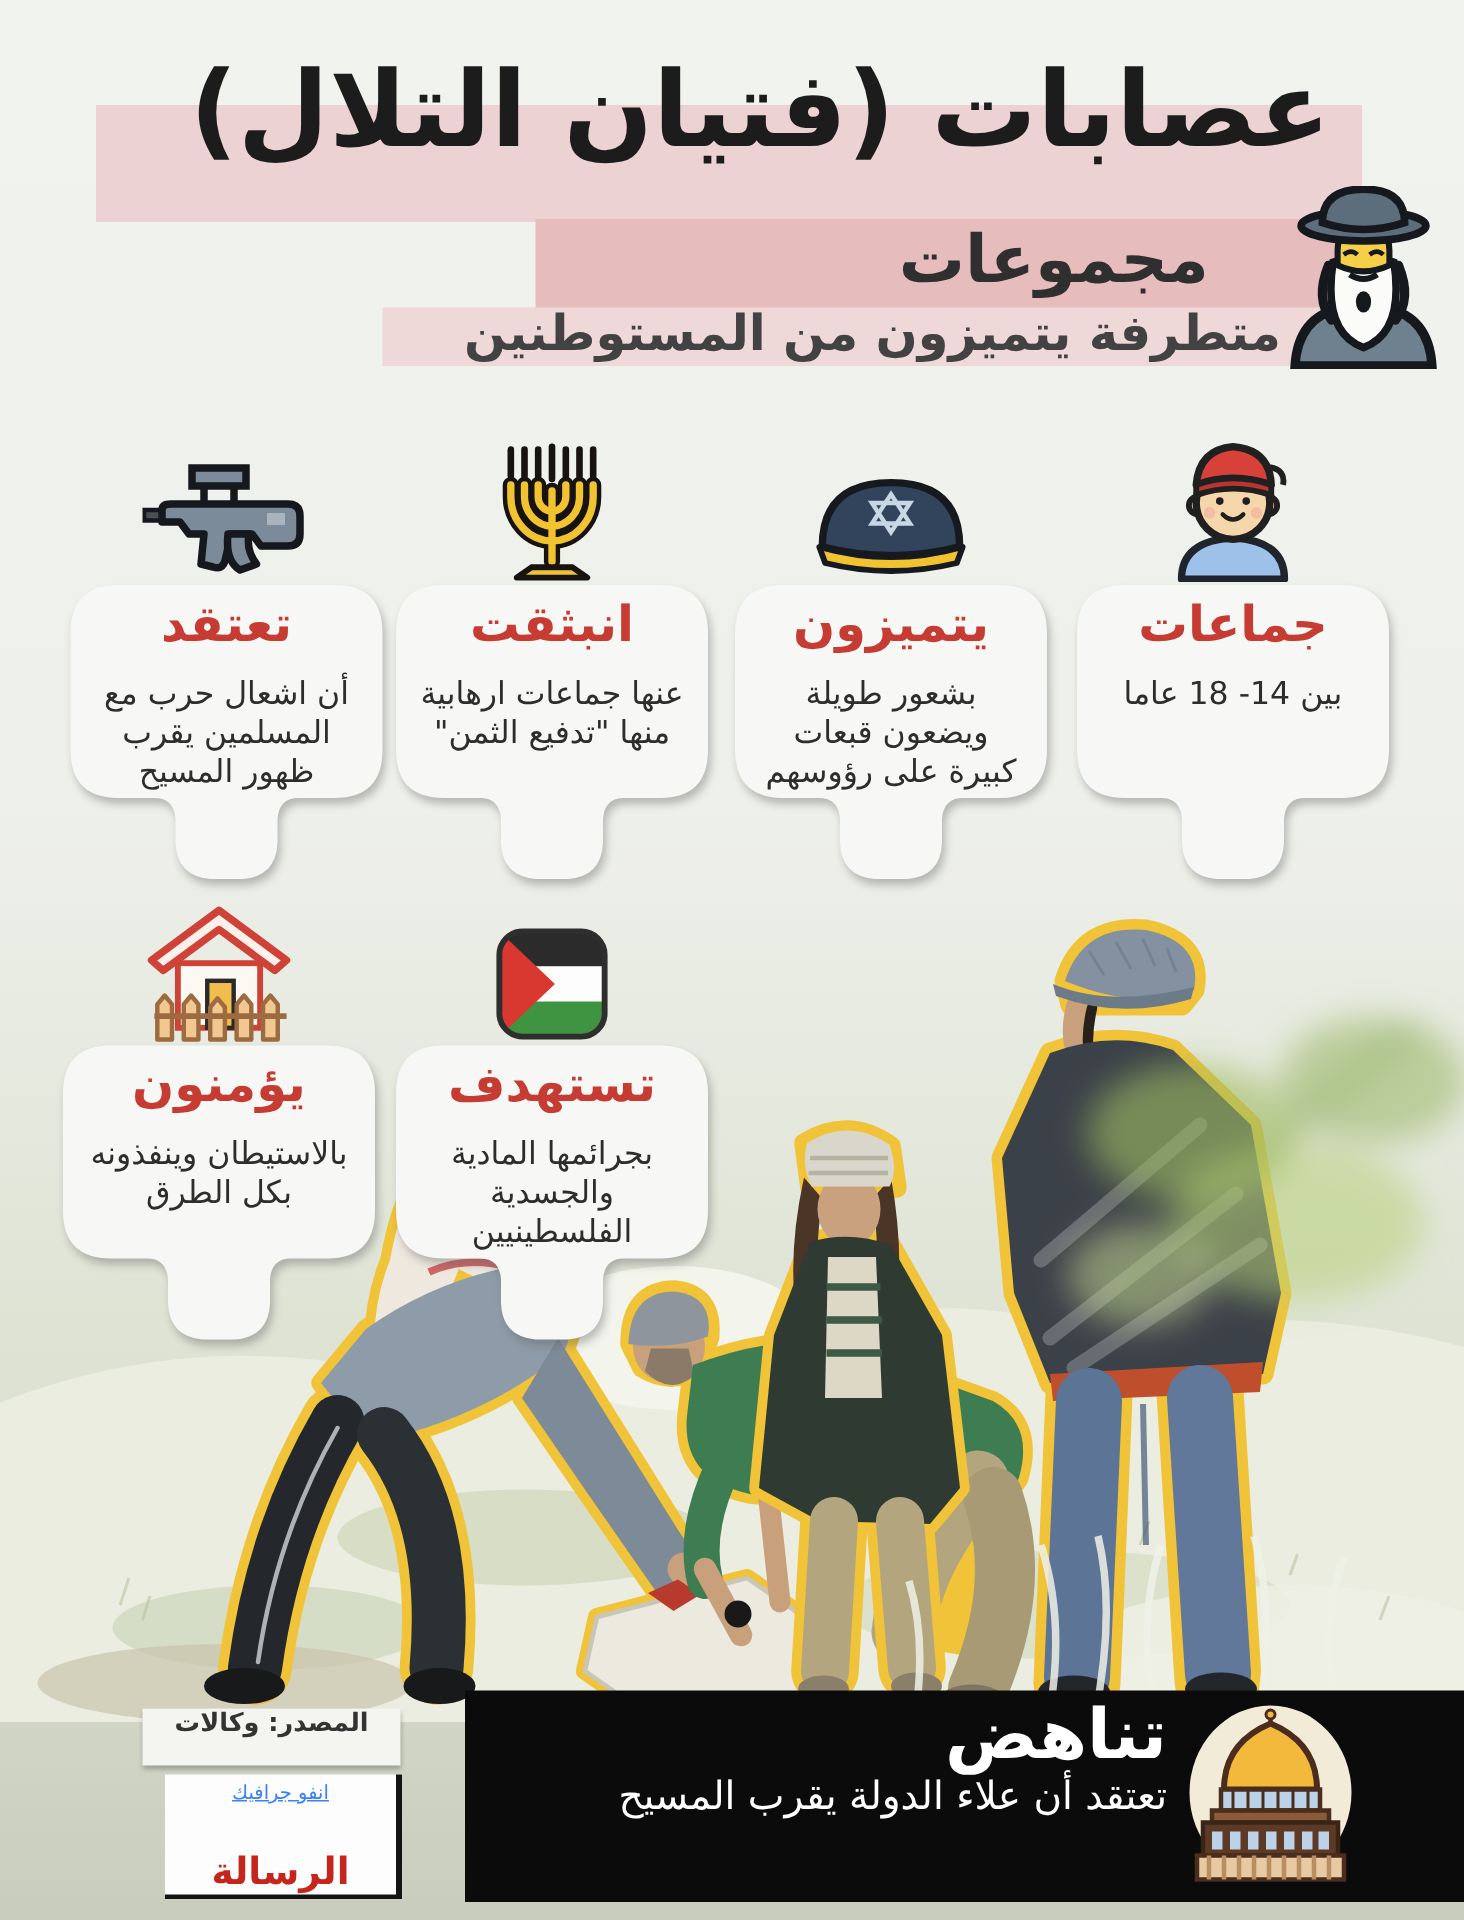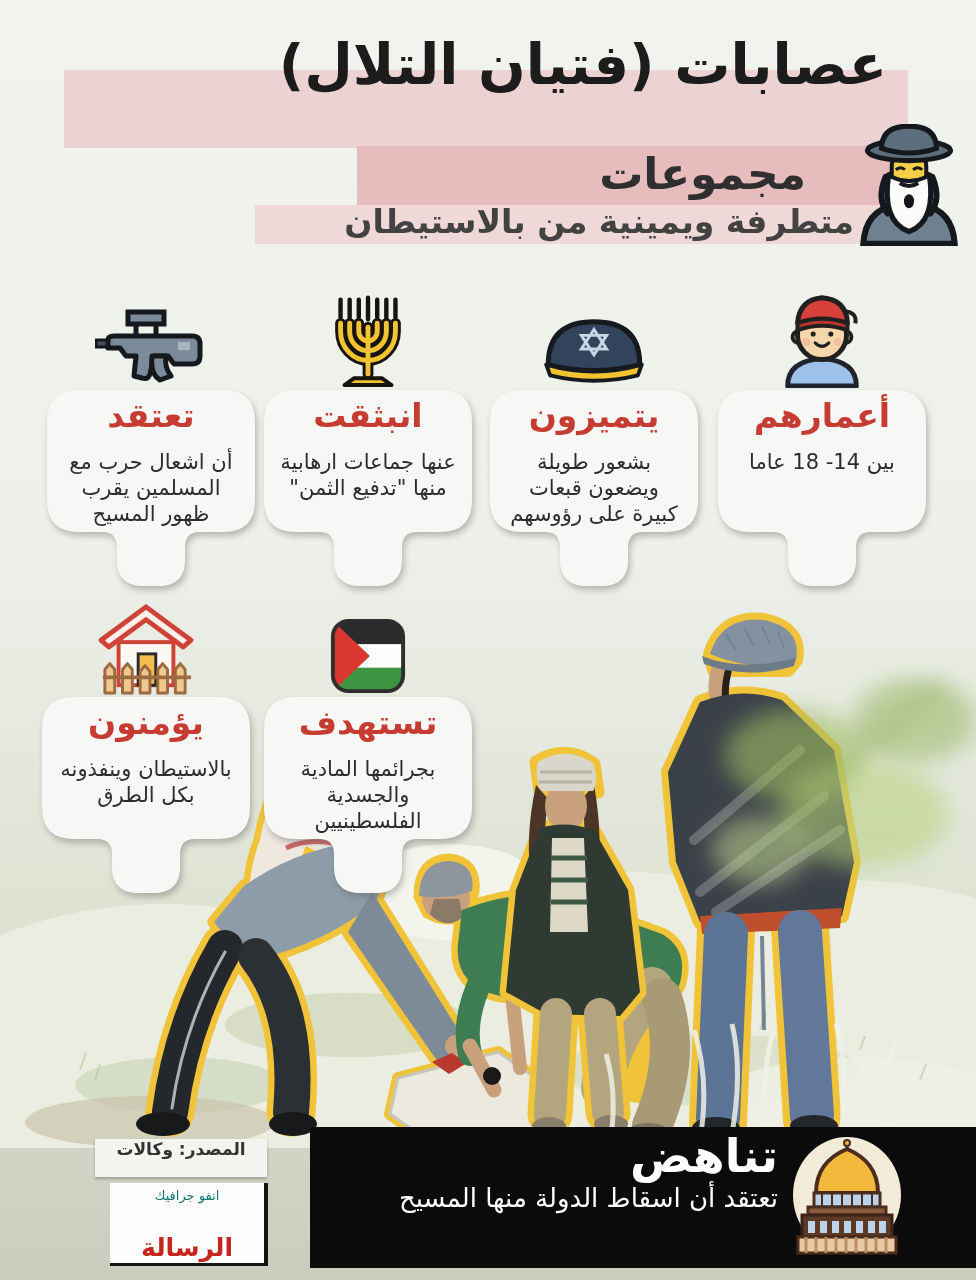--- a/index.html
+++ b/index.html
@@ -8,21 +8,21 @@
     background:linear-gradient(180deg,#f1f3ef 0%,#eef0ea 42%,#dde2d2 72%,#c8cdbd 100%);
     font-family:"DejaVu Sans",sans-serif;
   }
   
   .band{position:absolute;}
   .band1{left:64px;top:70px;width:844px;height:78px;background:#ecd2d3;z-index:2;}
   .band2{left:357px;top:146px;width:548px;height:62px;background:#e6bcbd;z-index:2;}
   .band3{left:255px;top:205px;width:650px;height:39px;background:#efd8d8;z-index:2;}
   .main-title{
     position:absolute;top:32px;right:89px;margin:0;z-index:3;direction:rtl;
-    font-size:56px;font-weight:bold;color:#1c1c1c;letter-spacing:-2px;white-space:nowrap;
+    font-size:70px;font-weight:bold;color:#1c1c1c;letter-spacing:-2px;white-space:nowrap;
   }
   .sub-bold{position:absolute;top:148px;right:170px;z-index:3;direction:rtl;
     font-size:44px;font-weight:bold;color:#2f2f2f;white-space:nowrap;}
   .sub-rest{position:absolute;top:202px;right:122px;z-index:3;direction:rtl;
     font-size:33px;font-weight:bold;color:#424242;white-space:nowrap;}
   .rabbi{position:absolute;left:843px;top:124px;width:132px;height:122px;z-index:4;}
   
   .card{position:absolute;width:212px;z-index:5;text-align:center;direction:rtl;}
   .card .icon-slot{height:92px;display:flex;align-items:flex-end;justify-content:center;}
   .bubble-wrap{position:relative;width:212px;height:212px;}
@@ -37,37 +37,37 @@
   .banner-icon{position:absolute;right:86px;top:8px;width:118px;height:124px;}
   .banner-text{position:absolute;right:214px;top:4px;text-align:right;direction:rtl;color:#ffffff;}
   .banner-title{font-size:46px;font-weight:bold;line-height:1.1;}
   .banner-line{font-size:26px;line-height:1.3;white-space:nowrap;}
   
   .src-box{position:absolute;left:95px;top:1139px;width:172px;height:38px;background:#f4f4f1;z-index:6;
     box-shadow:0 2px 3px rgba(0,0,0,.25);display:flex;align-items:flex-start;justify-content:center;
     font-size:17px;font-weight:bold;color:#333;direction:rtl;}
   .credits-box{position:absolute;left:110px;top:1183px;width:154px;height:80px;background:#fdfdfd;z-index:6;
     border-right:4px solid #141414;border-bottom:3px solid #141414;text-align:center;}
-  .credits-type{font-size:13px;color:#0f766e;margin-top:5px;direction:rtl;}
+  .credits-type{font-size:13px;color:#3b82f6;margin-top:5px;direction:rtl;text-decoration:underline;}
   .credits-brand{font-size:25px;font-weight:bold;color:#c4251d;line-height:1.0;direction:rtl;margin-top:32px;}
   .design-strip{position:absolute;left:80px;top:1217px;width:190px;height:35px;background:#e9e9e7;z-index:7;
     box-shadow:0 2px 2px rgba(0,0,0,.2);display:flex;align-items:center;justify-content:center;
     font-size:16px;font-weight:bold;color:#111;direction:rtl;white-space:nowrap;}
 </style>
 </head>
 <body>
 
 <div class="stage">
 
   <div class="band band1"></div>
   <div class="band band2"></div>
   <div class="band band3"></div>
   <h1 class="main-title">عصابات (فتيان التلال)</h1>
   <div class="sub-bold">مجموعات</div>
-  <div class="sub-rest">متطرفة ويمينية من بالاستيطان</div>
+  <div class="sub-rest">متطرفة يتميزون من المستوطنين</div>
 
   <div class="rabbi">
     <svg viewBox="0 0 130 120" width="132" height="122">
       <path d="M20,118 Q22,86 50,80 L80,80 Q108,86 110,118 Z" fill="#6f808e" stroke="#15181c" stroke-width="6"></path>
       <path d="M42,52 q-9,22 2,36" stroke="#15181c" stroke-width="6" fill="none" stroke-linecap="round"></path>
       <path d="M88,52 q9,22 -2,36" stroke="#15181c" stroke-width="6" fill="none" stroke-linecap="round"></path>
       <path d="M45,50 Q38,96 65,106 Q92,96 85,50 Q65,42 45,50 Z" fill="#fbfbf9" stroke="#15181c" stroke-width="5"></path>
       <path d="M48,42 Q48,27 65,27 Q82,27 82,42 L82,52 Q65,60 48,52 Z" fill="#f6cf48" stroke="#15181c" stroke-width="4"></path>
       <path d="M52,45 q5,-4 9,0 M69,45 q5,-4 9,0" stroke="#15181c" stroke-width="3" fill="none"></path>
       <path d="M56,58 Q65,64 74,58" stroke="#15181c" stroke-width="4" fill="none"></path>
@@ -307,21 +307,21 @@
         <path d="M28,38 Q30,14 53,12 Q78,14 79,38 Q53,29 28,38 Z" fill="#d8403a" stroke="#202020" stroke-width="5" stroke-linejoin="round"></path>
         <path d="M28,38 Q53,29 79,38 L79,45 Q53,36 28,45 Z" fill="#b93530" stroke="#202020" stroke-width="4" stroke-linejoin="round"></path>
         <path d="M78,26 q11,2 9,12" stroke="#202020" stroke-width="4" fill="none"></path>
       </svg>
     </div>
     <div class="bubble-wrap">
       <svg class="bubble" viewBox="0 0 212 212" width="212" height="212">
         <path d="M34,2 H178 Q210,2 210,34 V112 Q210,144 178,144 H154 Q141,144 140,158 V174 Q139,196 117,198 H95 Q73,196 72,174 V158 Q71,144 58,144 H34 Q2,144 2,112 V34 Q2,2 34,2 Z" fill="#f7f7f5"></path>
       </svg>
       <div class="card-text">
-        <div class="card-title">أعمارهم</div>
+        <div class="card-title">جماعات</div>
         <div class="card-body">بين 14- 18 عاما</div>
       </div>
     </div>
   </div>
 
   <div class="card" style="left:262px;top:603px">
     <div class="icon-slot">
       <svg viewBox="0 0 80 80" width="80" height="78">
         <defs>
             <clipPath id="flagClip">
@@ -395,21 +395,21 @@
             <rect x="68" y="86" width="7" height="12"></rect>
             <rect x="80" y="86" width="7" height="12"></rect>
             <rect x="91" y="86" width="7" height="12"></rect>
           </g>
         <rect x="10" y="102" width="98" height="16" fill="#e8c9a2" stroke="#4a2d1c" stroke-width="3"></rect>
         <path d="M18,102 v16 M28,102 v16 M38,102 v16 M48,102 v16 M58,102 v16 M68,102 v16 M78,102 v16 M88,102 v16 M98,102 v16" stroke="#b98e62" stroke-width="3"></path>
       </svg>
     </div>
     <div class="banner-text">
       <div class="banner-title">تناهض</div>
-      <div class="banner-line">تعتقد أن اسقاط الدولة منها المسيح</div>
+      <div class="banner-line">تعتقد أن علاء الدولة يقرب المسيح</div>
     </div>
   </div>
 
   <div class="src-box">
     <span>المصدر: وكالات</span>
   </div>
   <div class="credits-box">
     <div class="credits-type">انفو جرافيك</div>
     <div class="credits-brand">الرسالة</div>
   </div>

